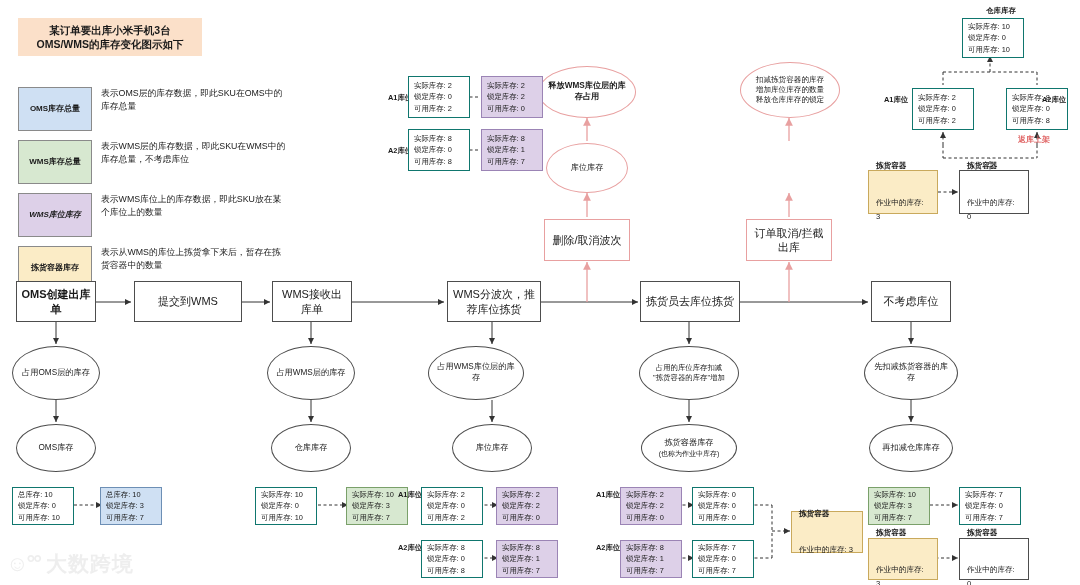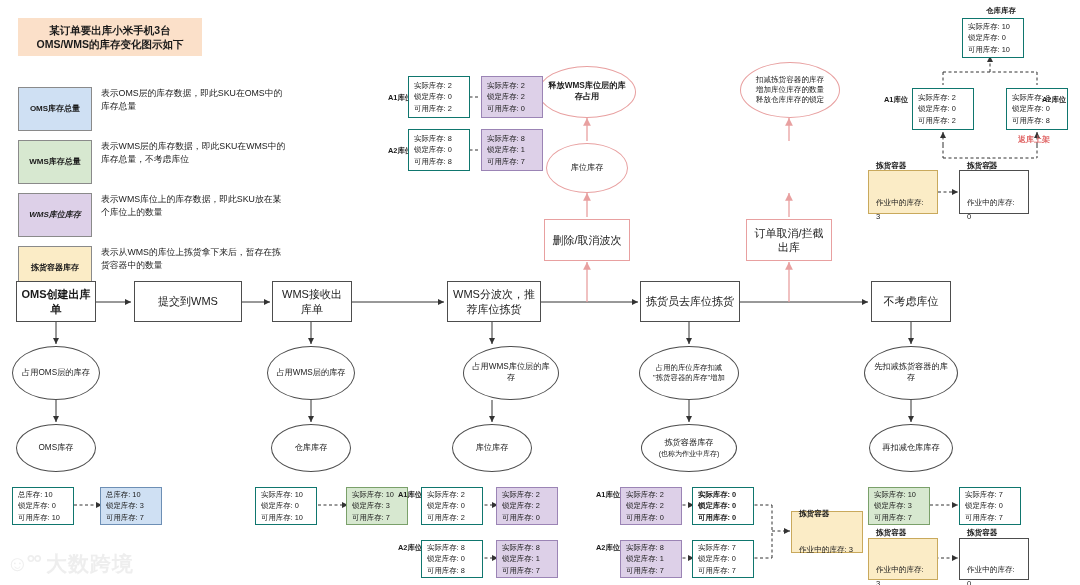--- a/index.html
+++ b/index.html
@@ -196,21 +196,21 @@
 
   <div class="abs pbox" style="left:16px; top:281px; width:80px; height:41px;font-weight:bold;">OMS创建出库单</div>
   <div class="abs pbox" style="left:134px; top:281px; width:108px; height:41px;">提交到WMS</div>
   <div class="abs pbox" style="left:272px; top:281px; width:80px; height:41px;">WMS接收出库单</div>
   <div class="abs pbox" style="left:447px; top:281px; width:94px; height:41px;">WMS分波次，推荐库位拣货</div>
   <div class="abs pbox" style="left:640px; top:281px; width:100px; height:41px;">拣货员去库位拣货</div>
   <div class="abs pbox" style="left:871px; top:281px; width:80px; height:41px;">不考虑库位</div>
 
   <div class="abs ell" style="left:12px; top:346px; width:88px; height:54px;">占用OMS层的库存</div>
   <div class="abs ell" style="left:267px; top:346px; width:88px; height:54px;">占用WMS层的库存</div>
-  <div class="abs ell" style="left:463px; top:346px; width:96px; height:54px;">占用WMS库位层的库存</div>
+  <div class="abs ell" style="left:428px; top:346px; width:96px; height:54px;">占用WMS库位层的库存</div>
   <div class="abs ell" style="left:639px; top:346px; width:100px; height:54px;">
       <span style="display:block;font-size:7.4px;line-height:1.3;">占用的库位库存扣减<br>"拣货容器的库存"增加</span>
     </div>
   <div class="abs ell" style="left:864px; top:346px; width:94px; height:54px;">先扣减拣货容器的库存</div>
 
   <div class="abs ell" style="left:16px; top:424px; width:80px; height:48px;">OMS库存</div>
   <div class="abs ell" style="left:271px; top:424px; width:80px; height:48px;">仓库库存</div>
   <div class="abs ell" style="left:452px; top:424px; width:80px; height:48px;">库位库存</div>
   <div class="abs ell" style="left:641px; top:424px; width:96px; height:48px;">
     <span style="display:block;">
@@ -328,21 +328,21 @@
     <span class="ln"><span>锁定库存</span>: <span>1</span></span>
     <span class="ln"><span>可用库存</span>: <span>7</span></span>
   </div>
 
   <div class="abs sidelabel" style="left:596px; top:490px;">A1库位</div>
   <div class="abs dbox purple" style="left:620px; top:487px; width:62px; height:38px;">
     <span class="ln"><span>实际库存</span>: <span>2</span></span>
     <span class="ln"><span>锁定库存</span>: <span>2</span></span>
     <span class="ln"><span>可用库存</span>: <span>0</span></span>
   </div>
-  <div class="abs dbox" style="left:692px; top:487px; width:62px; height:38px;font-weight:bold;">
+  <div class="abs dbox" style="left:692px; top:487px; width:62px; height:38px;">
     <span class="ln"><span>实际库存</span>: <span>0</span></span>
     <span class="ln"><span>锁定库存</span>: <span>0</span></span>
     <span class="ln"><span>可用库存</span>: <span>0</span></span>
   </div>
 
   <div class="abs sidelabel" style="left:596px; top:543px;">A2库位</div>
   <div class="abs dbox purple" style="left:620px; top:540px; width:62px; height:38px;">
     <span class="ln"><span>实际库存</span>: <span>8</span></span>
     <span class="ln"><span>锁定库存</span>: <span>1</span></span>
     <span class="ln"><span>可用库存</span>: <span>7</span></span>

